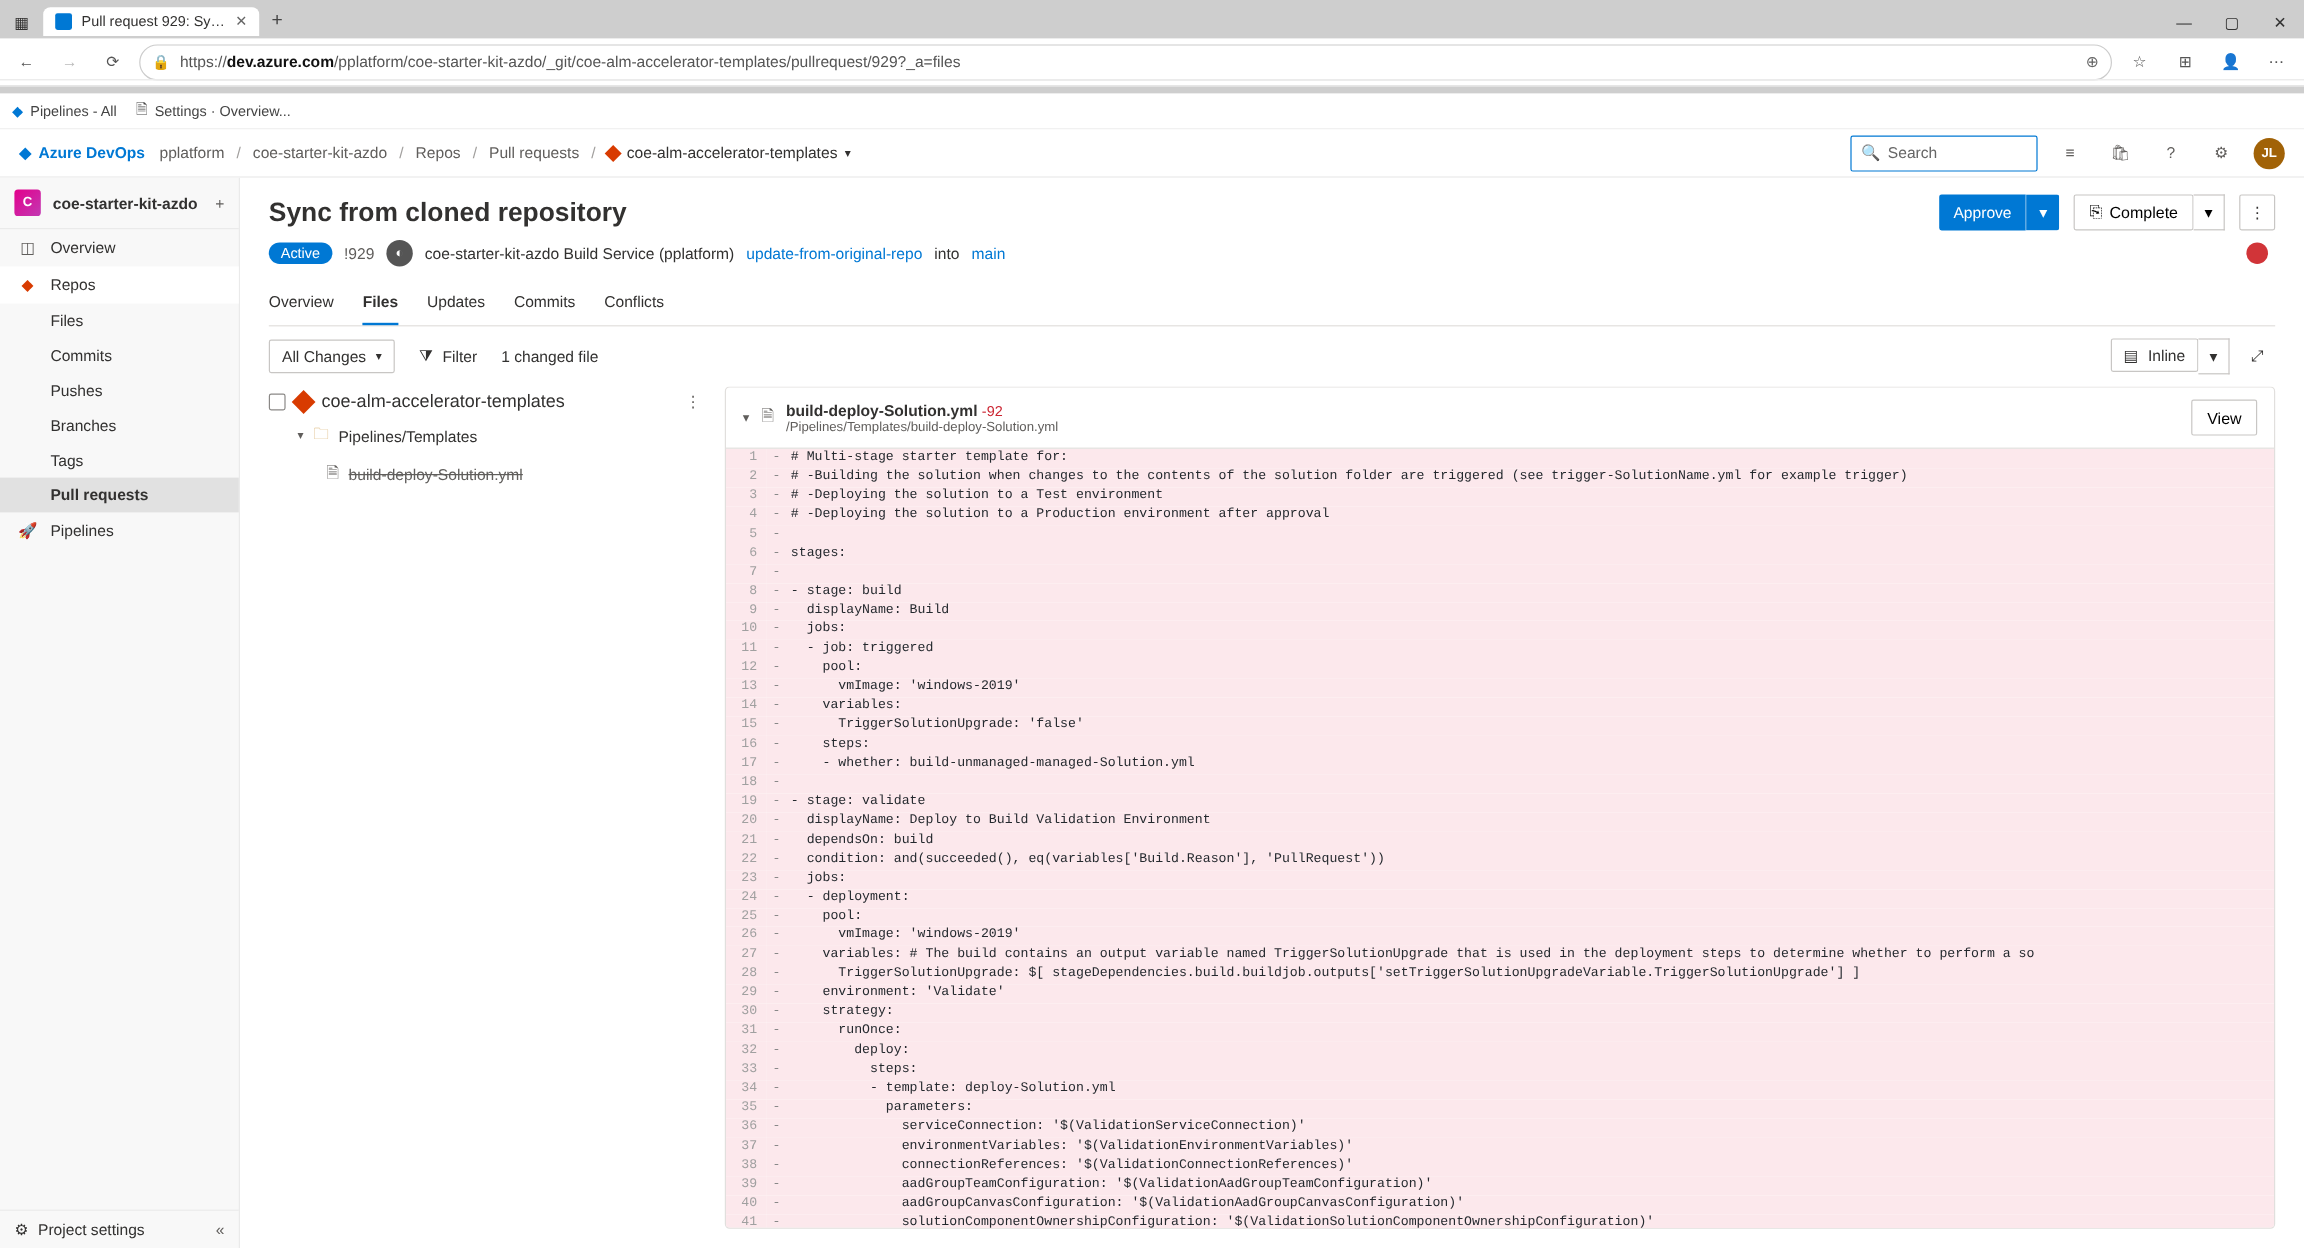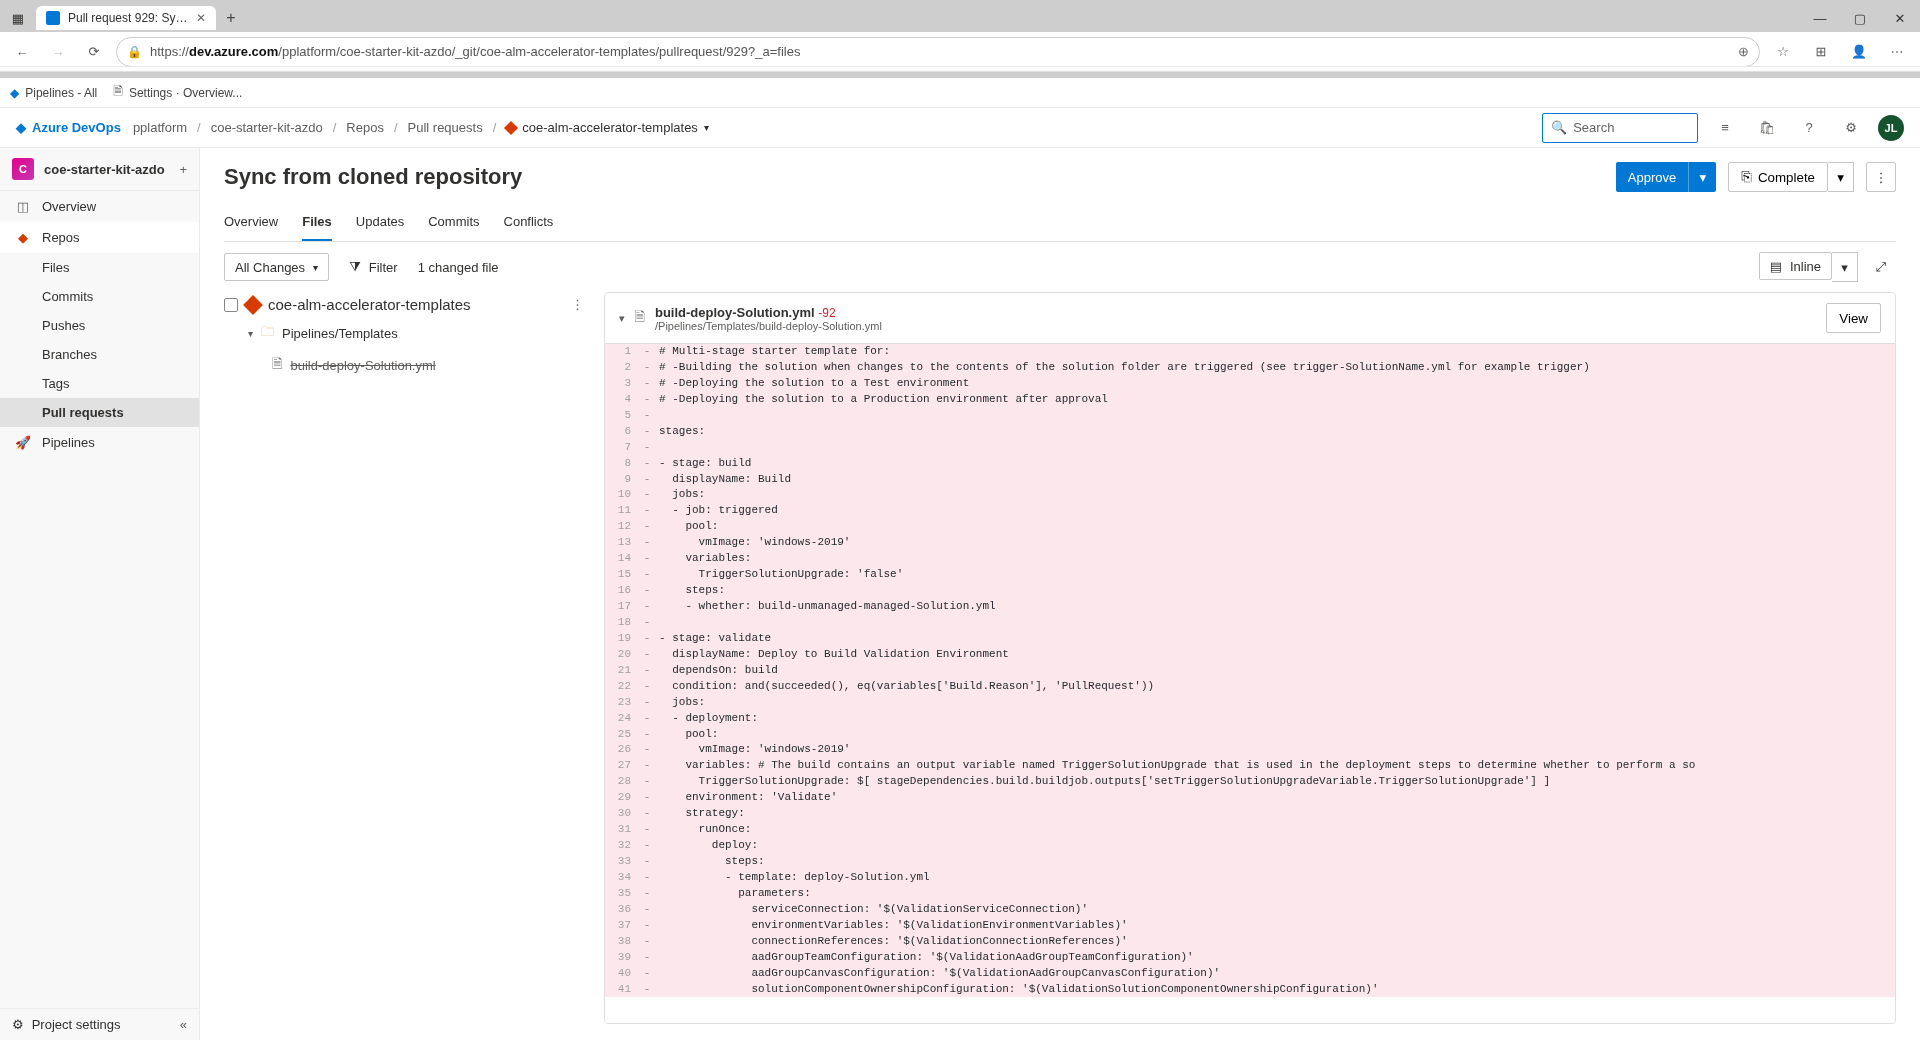--- a/index.html
+++ b/index.html
@@ -33,21 +33,21 @@
 .app { position:absolute; top:108px; left:0; right:0; bottom:0; display:flex; flex-direction:column; background:#fff; }
 
 .app-header { height: 40px; display:flex; align-items:center; padding:0 16px; gap:12px; border-bottom:1px solid #eaeaea; }
 .ado-logo { display:flex; align-items:center; gap:6px; color:#0078d4; font-weight:600; }
 .breadcrumbs { display:flex; align-items:center; gap:10px; color:#605e5c; }
 .breadcrumbs .sep { color:#a19f9d; }
 .crumb.link { color:#605e5c; }
 .crumb.last { color:#323130; display:flex; align-items:center; gap:6px; }
 .search-box { margin-left:auto; width:156px; height:30px; border:1px solid #0078d4; border-radius:2px; display:flex; align-items:center; padding:0 8px; gap:6px; color:#666; }
 .hdr-icon { width:30px; height:30px; display:flex; align-items:center; justify-content:center; color:#605e5c; }
-.avatar { width:26px; height:26px; border-radius:50%; background:#14532d; color:#fff; display:flex; align-items:center; justify-content:center; font-size:11px; font-weight:600; }
+.avatar { width:26px; height:26px; border-radius:50%; background:#a16207; color:#fff; display:flex; align-items:center; justify-content:center; font-size:11px; font-weight:600; }
 
 .app-body { flex:1; display:flex; overflow:hidden; }
 
 .left-nav { width:200px; background:#f8f8f8; border-right:1px solid #eaeaea; display:flex; flex-direction:column; }
 .proj-row { display:flex; align-items:center; padding:10px 12px; gap:10px; border-bottom:1px solid #eaeaea; }
 .proj-icon { width:22px; height:22px; border-radius:3px; background:linear-gradient(135deg,#e3008c,#c239b3); color:#fff; display:flex; align-items:center; justify-content:center; font-size:11px; font-weight:600; }
 .proj-name { flex:1; font-weight:600; font-size:13px; }
 .nav-item { display:flex; align-items:center; gap:10px; padding:8px 14px; color:#323130; font-size:13px; cursor:pointer; }
 .nav-item .icon { width:18px; display:flex; justify-content:center; color:#605e5c; }
 .nav-item.active-group { background:#fff; }
@@ -229,20 +229,30 @@
           </div>
           <div style="display:flex">
             <button class="btn-sec">
               <span>⎘</span>
               <span>Complete</span>
             </button>
             <button class="btn-caret-sec">▾</button>
           </div>
           <div class="icon-btn-sq">⋮</div>
         </div>
+        <div class="pr-meta">
+          <span class="pill">Active</span>
+          <span class="pr-id">!929</span>
+          <span class="av-circle">◐</span>
+          <span>coe-starter-kit-azdo Build Service (pplatform)</span>
+          <span class="link-blue">update-from-original-repo</span>
+          <span>into</span>
+          <span class="link-blue">main</span>
+          <span class="reviewer-dot"></span>
+        </div>
         <div class="pr-tabs">
           <div class="pr-tab">Overview</div>
           <div class="pr-tab selected">Files</div>
           <div class="pr-tab">Updates</div>
           <div class="pr-tab">Commits</div>
           <div class="pr-tab">Conflicts</div>
         </div>
       </div>
 
       <div class="pr-toolbar">

